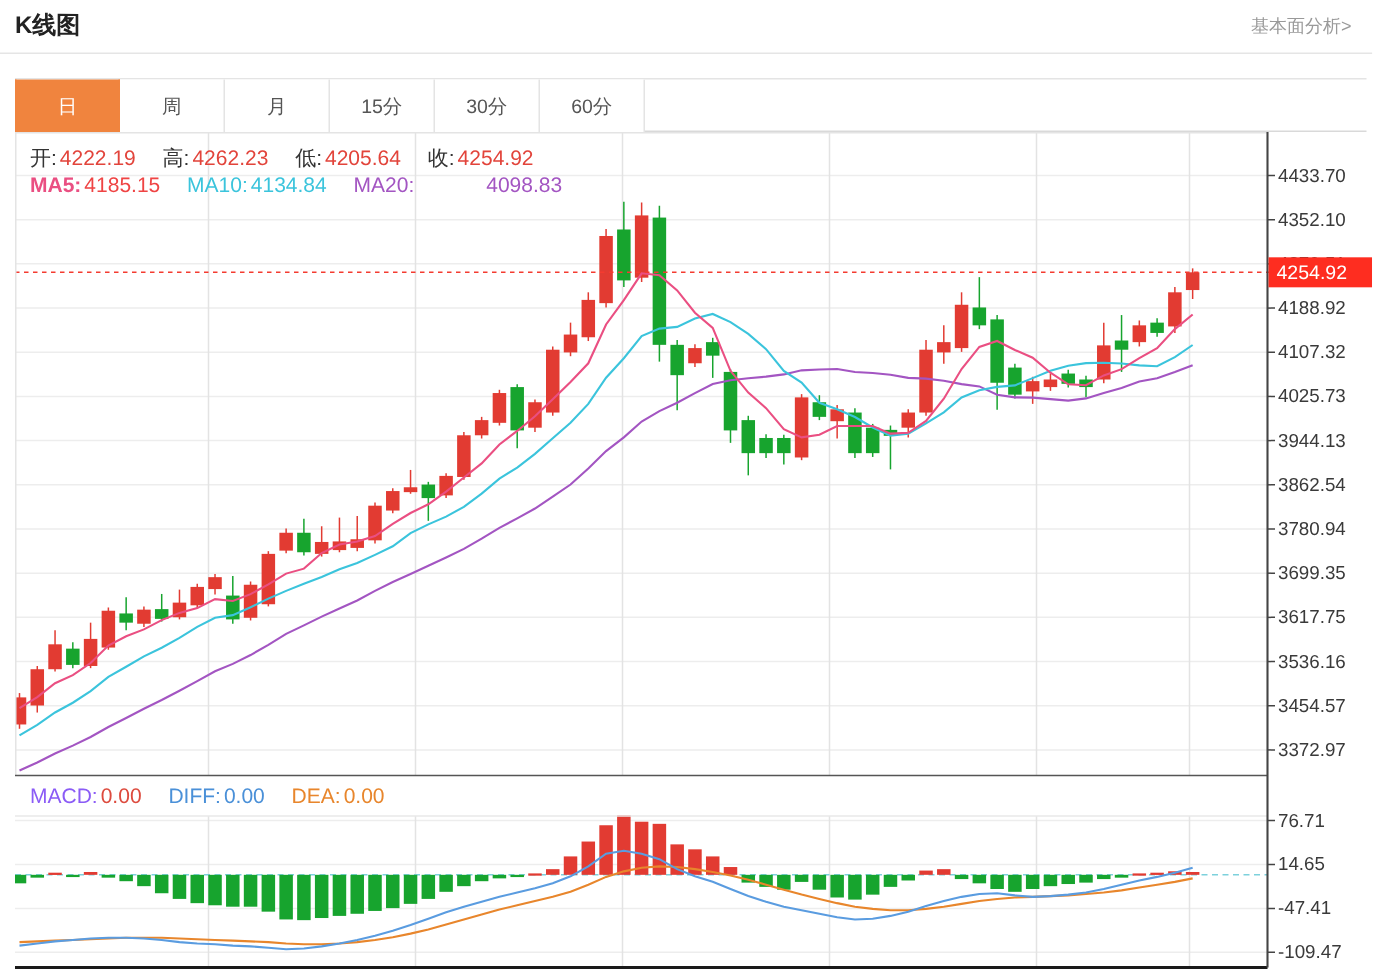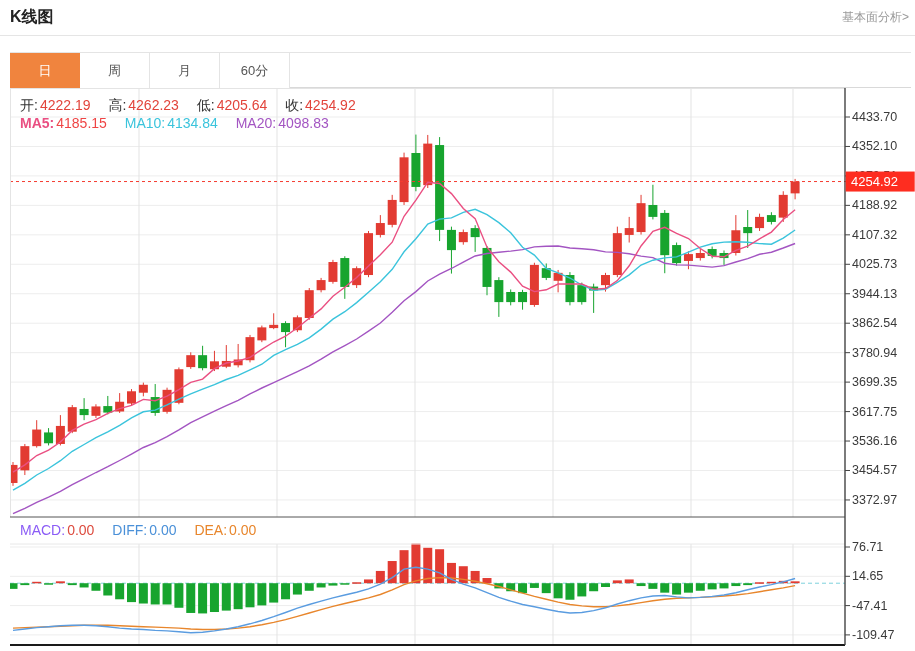--- a/index.html
+++ b/index.html
@@ -1,19 +1,19 @@
 <!DOCTYPE html>
 <html><head>
 <meta charset="utf-8">
 <style>
   html,body{margin:0;padding:0;background:#fff;}
   body{font-family:"Liberation Sans","DejaVu Sans",sans-serif;}
   #app{position:relative;width:915px;height:651px;background:#fff;overflow:hidden;}
   .page-title{position:absolute;left:10px;top:7px;font-size:16px;font-weight:bold;color:#222;}
-  .fund-link{position:absolute;right:6px;top:9px;font-size:12px;color:#999;cursor:pointer;}
+  .fund-link{position:absolute;right:14px;top:9px;font-size:12px;color:#999;cursor:pointer;}
   .title-divider{position:absolute;left:0;top:35px;width:915px;height:1px;background:#e5e5e5;}
   .tabbar{position:absolute;left:10px;top:52px;width:901px;height:36px;border-top:1px solid #e4e4e4;border-bottom:1px solid #d9d9d9;box-sizing:border-box;display:flex;}
   .tab{width:70px;height:35px;line-height:35px;text-align:center;font-size:13px;color:#555;border-right:1px solid #e4e4e4;box-sizing:border-box;cursor:pointer;background:#fff;}
   .tab.first{border-left:1px solid #e4e4e4;}
   .tab.active{background:#f0843e;color:#fff;border-color:#f0843e;}
   .overlay{position:absolute;font-size:14px;white-space:nowrap;z-index:5;}
   .overlay span{margin-right:2px;}
   .gap{display:inline-block;width:10px;}
   .lbl{color:#333;}
   svg{position:absolute;left:10px;top:88px;}
@@ -24,34 +24,36 @@
 
 <div id="app">
   <div class="page-title">K线图</div>
   <div class="fund-link">基本面分析&gt;</div>
   <div class="title-divider"></div>
 
   <div class="tabbar" id="tabbar">
       <div class="tab first active">日</div>
       <div class="tab">周</div>
       <div class="tab">月</div>
+      <div class="tab">15分</div>
+      <div class="tab">30分</div>
       <div class="tab">60分</div>
     </div>
 
   <div class="overlay" style="left:20px;top:97px;">
     <span class="lbl">开:</span><span class="v-red" style="color: rgb(226, 68, 59);">4222.19</span><span class="gap"></span>
     <span class="lbl">高:</span><span class="v-red" style="color: rgb(226, 68, 59);">4262.23</span><span class="gap"></span>
     <span class="lbl">低:</span><span class="v-red" style="color: rgb(226, 68, 59);">4205.64</span><span class="gap"></span>
     <span class="lbl">收:</span><span class="v-red" style="color: rgb(226, 68, 59);">4254.92</span>
   </div>
 
   <div class="overlay" style="left:20px;top:115px;">
     <span class="c-ma5" style="color: rgb(234, 79, 130); font-weight: bold;">MA5:</span><span class="c-ma5" style="color: #ef4444;">4185.15</span><span class="gap"></span>
     <span class="c-ma10" style="color: rgb(59, 196, 220);">MA10:</span><span class="c-ma10" style="color: rgb(59, 196, 220);">4134.84</span><span class="gap"></span>
-    <span class="c-ma20" style="color: rgb(163, 85, 194);">MA20:</span><span class="c-ma20" style="color: rgb(163, 85, 194);">4098.83</span>
+    <span class="c-ma20" style="color: rgb(163, 85, 194);">MA20:</span><span class="c-ma20" style="color: rgb(163, 85, 194); margin-left: 46px;">4098.83</span>
   </div>
 
   <div class="overlay" style="left:20px;top:522px;">
     <span class="c-macd" style="color: #8b5cf6;">MACD:</span><span class="c-macd" style="color: rgb(221, 75, 62);">0.00</span><span class="gap"></span>
     <span class="c-diff" style="color: rgb(74, 144, 216);">DIFF:</span><span class="c-diff" style="color: rgb(74, 144, 216);">0.00</span><span class="gap"></span>
     <span class="c-dea" style="color: rgb(232, 134, 44);">DEA:</span><span class="c-dea" style="color: rgb(232, 134, 44);">0.00</span>
   </div>
 
   <svg id="chart" width="905" height="563" viewBox="0 0 905 563">
       <line x1="0" y1="29" x2="835" y2="29" stroke="#ededed" stroke-width="1"></line>

